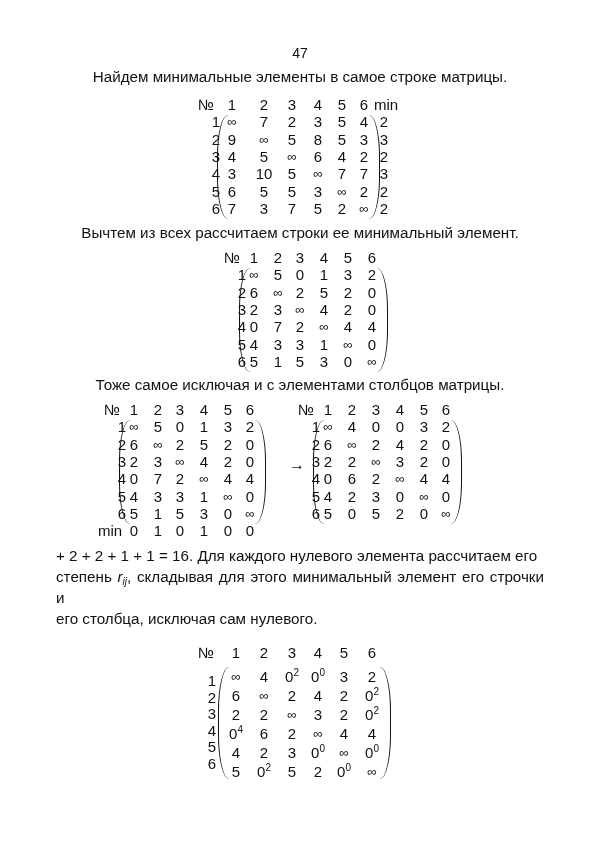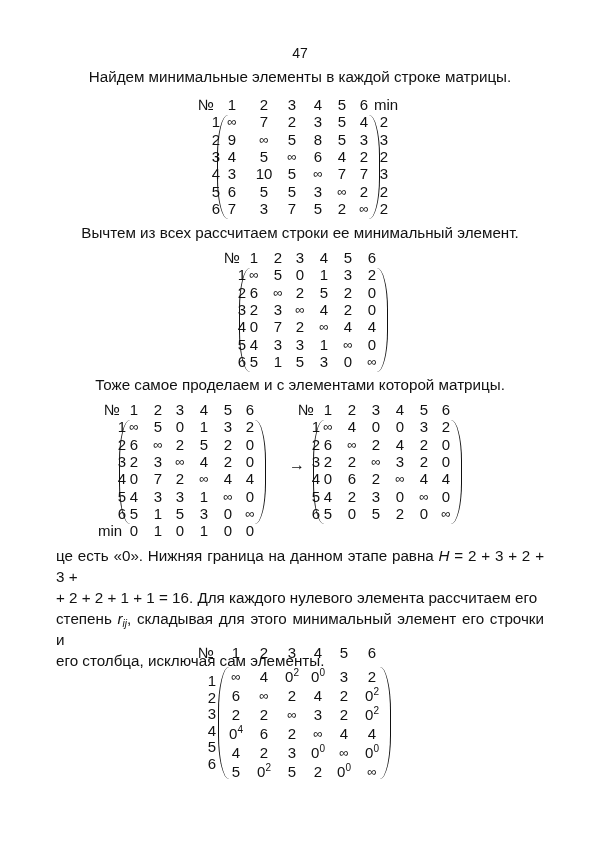--- a/index.html
+++ b/index.html
@@ -23,21 +23,21 @@
     .indent { text-indent: 44px; }
     i { font-style: italic; }
     sub { font-size: 10px; vertical-align: -3px; line-height: 0; }
     .arrow { font-size: 16px; }
   </style>
 </head>
 <body>
 
 <div class="abs pagenum">47</div>
 
-<div class="abs line center" style="top:68px;">Найдем минимальные элементы в каждой строке матрицы.</div>
+<div class="abs line center" style="top:68px;">Найдем минимальные элементы в самое строке матрицы.</div>
 <div id="m1">
     <div class="cell" style="left: 196px; top: 96px;">№</div>
     <div class="cell" style="left: 222px; top: 96px;">1</div>
     <div class="cell" style="left: 254px; top: 96px;">2</div>
     <div class="cell" style="left: 282px; top: 96px;">3</div>
     <div class="cell" style="left: 308px; top: 96px;">4</div>
     <div class="cell" style="left: 332px; top: 96px;">5</div>
     <div class="cell" style="left: 354px; top: 96px;">6</div>
     <div class="cell" style="left: 374px; top: 96px;">min</div>
     <div class="cell lab" style="left: 200px; top: 113.3px;">1</div>
@@ -140,21 +140,21 @@
     <div class="cell" style="left: 244px; top: 352.8px;">5</div>
     <div class="cell" style="left: 268px; top: 352.8px;">1</div>
     <div class="cell" style="left: 290px; top: 352.8px;">5</div>
     <div class="cell" style="left: 314px; top: 352.8px;">3</div>
     <div class="cell" style="left: 338px; top: 352.8px;">0</div>
     <div class="cell inf" style="left: 362px; top: 352.8px;">∞</div>
     <div class="paren l" style="left: 239px; top: 268.3px; width: 10px; height: 103.8px;"></div>
     <div class="paren r" style="left: 377px; top: 268.3px; width: 10px; height: 103.8px;"></div>
   </div>
 
-<div class="abs line center" style="top:376px;">Тоже самое проделаем и с элементами которой матрицы.</div>
+<div class="abs line center" style="top:376px;">Тоже самое исключая и с элементами столбцов матрицы.</div>
 <div id="m3l">
     <div class="cell" style="left: 102px; top: 401px;">№</div>
     <div class="cell" style="left: 124px; top: 401px;">1</div>
     <div class="cell" style="left: 148px; top: 401px;">2</div>
     <div class="cell" style="left: 170px; top: 401px;">3</div>
     <div class="cell" style="left: 194px; top: 401px;">4</div>
     <div class="cell" style="left: 218px; top: 401px;">5</div>
     <div class="cell" style="left: 240px; top: 401px;">6</div>
     <div class="cell lab" style="left: 106px; top: 418.3px;">1</div>
     <div class="cell inf" style="left: 124px; top: 418.3px;">∞</div>
@@ -257,24 +257,23 @@
     <div class="cell" style="left: 342px; top: 504.8px;">0</div>
     <div class="cell" style="left: 366px; top: 504.8px;">5</div>
     <div class="cell" style="left: 390px; top: 504.8px;">2</div>
     <div class="cell" style="left: 414px; top: 504.8px;">0</div>
     <div class="cell inf" style="left: 436px; top: 504.8px;">∞</div>
     <div class="paren l" style="left: 313px; top: 420.3px; width: 10px; height: 103.8px;"></div>
     <div class="paren r" style="left: 451px; top: 420.3px; width: 10px; height: 103.8px;"></div>
   </div>
 
 <div class="abs para" style="top:545px;">
-  <p><span>це есть «0». Нижняя граница на данном этапе равна </span><i>H</i><span> = 2 + 3 + 2 + 3 +</span></p>
   <p>+ 2 + 2 + 1 + 1 = 16. Для каждого нулевого элемента рассчитаем его</p>
   <p><span>степень </span><i>r</i><sub><i>ij</i></sub><span>, складывая для этого минимальный элемент его строчки и</span></p>
-  <p>его столбца, исключая сам элементы.</p>
+  <p>его столбца, исключая сам нулевого.</p>
 </div>
 
 <div id="m4">
     <div class="cell" style="left: 196px; top: 644px;">№</div>
     <div class="cell" style="left: 226px; top: 644px;">1</div>
     <div class="cell" style="left: 254px; top: 644px;">2</div>
     <div class="cell" style="left: 282px; top: 644px;">3</div>
     <div class="cell" style="left: 308px; top: 644px;">4</div>
     <div class="cell" style="left: 334px; top: 644px;">5</div>
     <div class="cell" style="left: 362px; top: 644px;">6</div>

